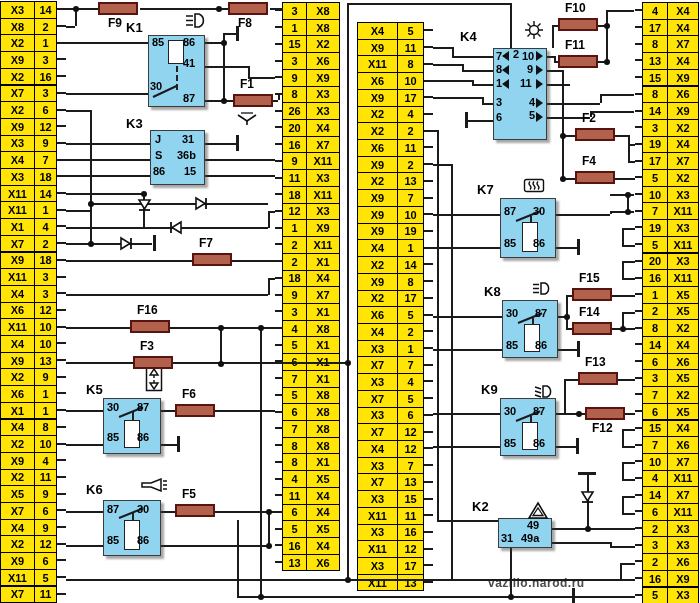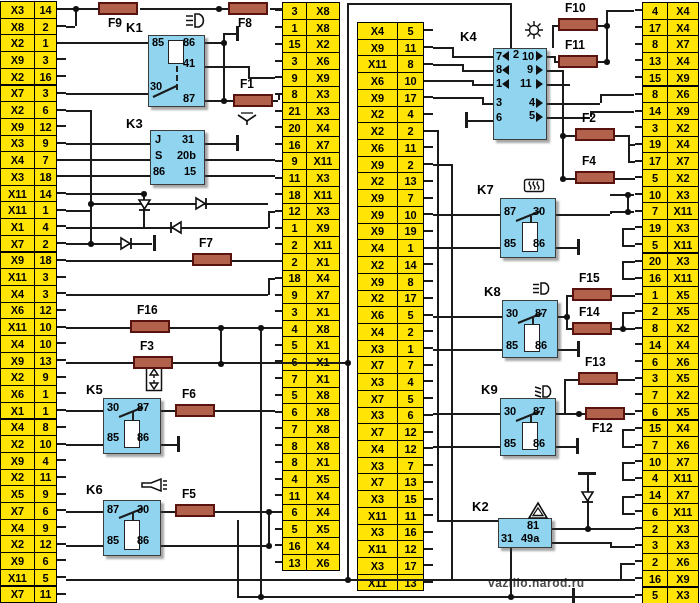--- a/index.html
+++ b/index.html
@@ -235,21 +235,21 @@
       <div class="cell" style="width: 25px;">9</div>
       <div class="cell" style="width: 34px;">X9</div>
     </div>
     <div class="w" style="left: 275px; top: 76px; width: 8px; height: 2px;"></div>
     <div class="row" style="left: 283px; top: 85.6px; width: 57px; height: 17.72px;">
       <div class="cell" style="width: 25px;">8</div>
       <div class="cell" style="width: 34px;">X3</div>
     </div>
     <div class="w" style="left: 275px; top: 93px; width: 8px; height: 2px;"></div>
     <div class="row" style="left: 283px; top: 102.32px; width: 57px; height: 17.72px;">
-      <div class="cell" style="width: 25px;">21</div>
+      <div class="cell" style="width: 25px;">26</div>
       <div class="cell" style="width: 34px;">X3</div>
     </div>
     <div class="w" style="left: 275px; top: 110px; width: 8px; height: 2px;"></div>
     <div class="row" style="left: 283px; top: 119.04px; width: 57px; height: 17.72px;">
       <div class="cell" style="width: 25px;">20</div>
       <div class="cell" style="width: 34px;">X4</div>
     </div>
     <div class="w" style="left: 275px; top: 126px; width: 8px; height: 2px;"></div>
     <div class="row" style="left: 283px; top: 135.76px; width: 57px; height: 17.72px;">
       <div class="cell" style="width: 25px;">16</div>
@@ -978,21 +978,21 @@
     <div class="icon" style="left: 236px; top: 112px;">
       <svg width="22" height="14">
         <path d="M2 3 L11 9 L20 3" fill="none" stroke="#111" stroke-width="1.6"></path>
         <path d="M11 9 L11 13" stroke="#111" stroke-width="1.6"></path>
         <path d="M5 1 h12" stroke="#111" stroke-width="1.3"></path>
       </svg>
     </div>
     <div class="pin" style="left: 155px; top: 133px;">J</div>
     <div class="pin" style="left: 182px; top: 133px;">31</div>
     <div class="pin" style="left: 155px; top: 149px;">S</div>
-    <div class="pin" style="left: 177px; top: 149px;">20b</div>
+    <div class="pin" style="left: 177px; top: 149px;">36b</div>
     <div class="pin" style="left: 153px; top: 165px;">86</div>
     <div class="pin" style="left: 184px; top: 165px;">15</div>
     <div class="relay" style="left: 493px; top: 48px; width: 54px; height: 92px;"></div>
     <div class="rlabel" style="left: 460px; top: 29px;">K4</div>
     <div class="icon" style="left: 524px; top: 20px;">
       <svg width="20" height="20">
         <circle cx="10" cy="10" r="4.5" fill="none" stroke="#111" stroke-width="1.5"></circle>
         <path d="M10 1 v4 M10 15 v4 M1 10 h4 M15 10 h4 M3.5 3.5 l3 3 M13.5 13.5 l3 3 M16.5 3.5 l-3 3 M6.5 13.5 l-3 3" stroke="#111" stroke-width="1.4"></path>
       </svg>
     </div>
@@ -1085,21 +1085,21 @@
     <div class="pin" style="left: 504px; top: 437px;">85</div>
     <div class="pin" style="left: 533px; top: 437px;">86</div>
     <div class="relay" style="left: 498px; top: 518px; width: 54px; height: 30px;"></div>
     <div class="rlabel" style="left: 472px; top: 499px;">K2</div>
     <div class="icon" style="left: 527px; top: 501px;">
       <svg width="22" height="19">
         <path d="M11 2 L20 17 H2 Z" fill="none" stroke="#111" stroke-width="1.6"></path>
         <path d="M11 7 L16 14.5 H6 Z" fill="none" stroke="#111" stroke-width="1.3"></path>
       </svg>
     </div>
-    <div class="pin" style="left: 527px; top: 519px;">81</div>
+    <div class="pin" style="left: 527px; top: 519px;">49</div>
     <div class="pin" style="left: 501px; top: 532px;">31</div>
     <div class="pin" style="left: 521px; top: 532px;">49a</div>
     <div class="arrowL" style="left: 502px; top: 51px;"></div>
     <div class="arrowL" style="left: 502px; top: 65px;"></div>
     <div class="arrowL" style="left: 502px; top: 79px;"></div>
     <div class="arrowR" style="left: 536px; top: 51px;"></div>
     <div class="arrowR" style="left: 536px; top: 65px;"></div>
     <div class="arrowR" style="left: 536px; top: 79px;"></div>
     <div class="arrowR" style="left: 536px; top: 98px;"></div>
     <div class="arrowR" style="left: 536px; top: 112px;"></div>

